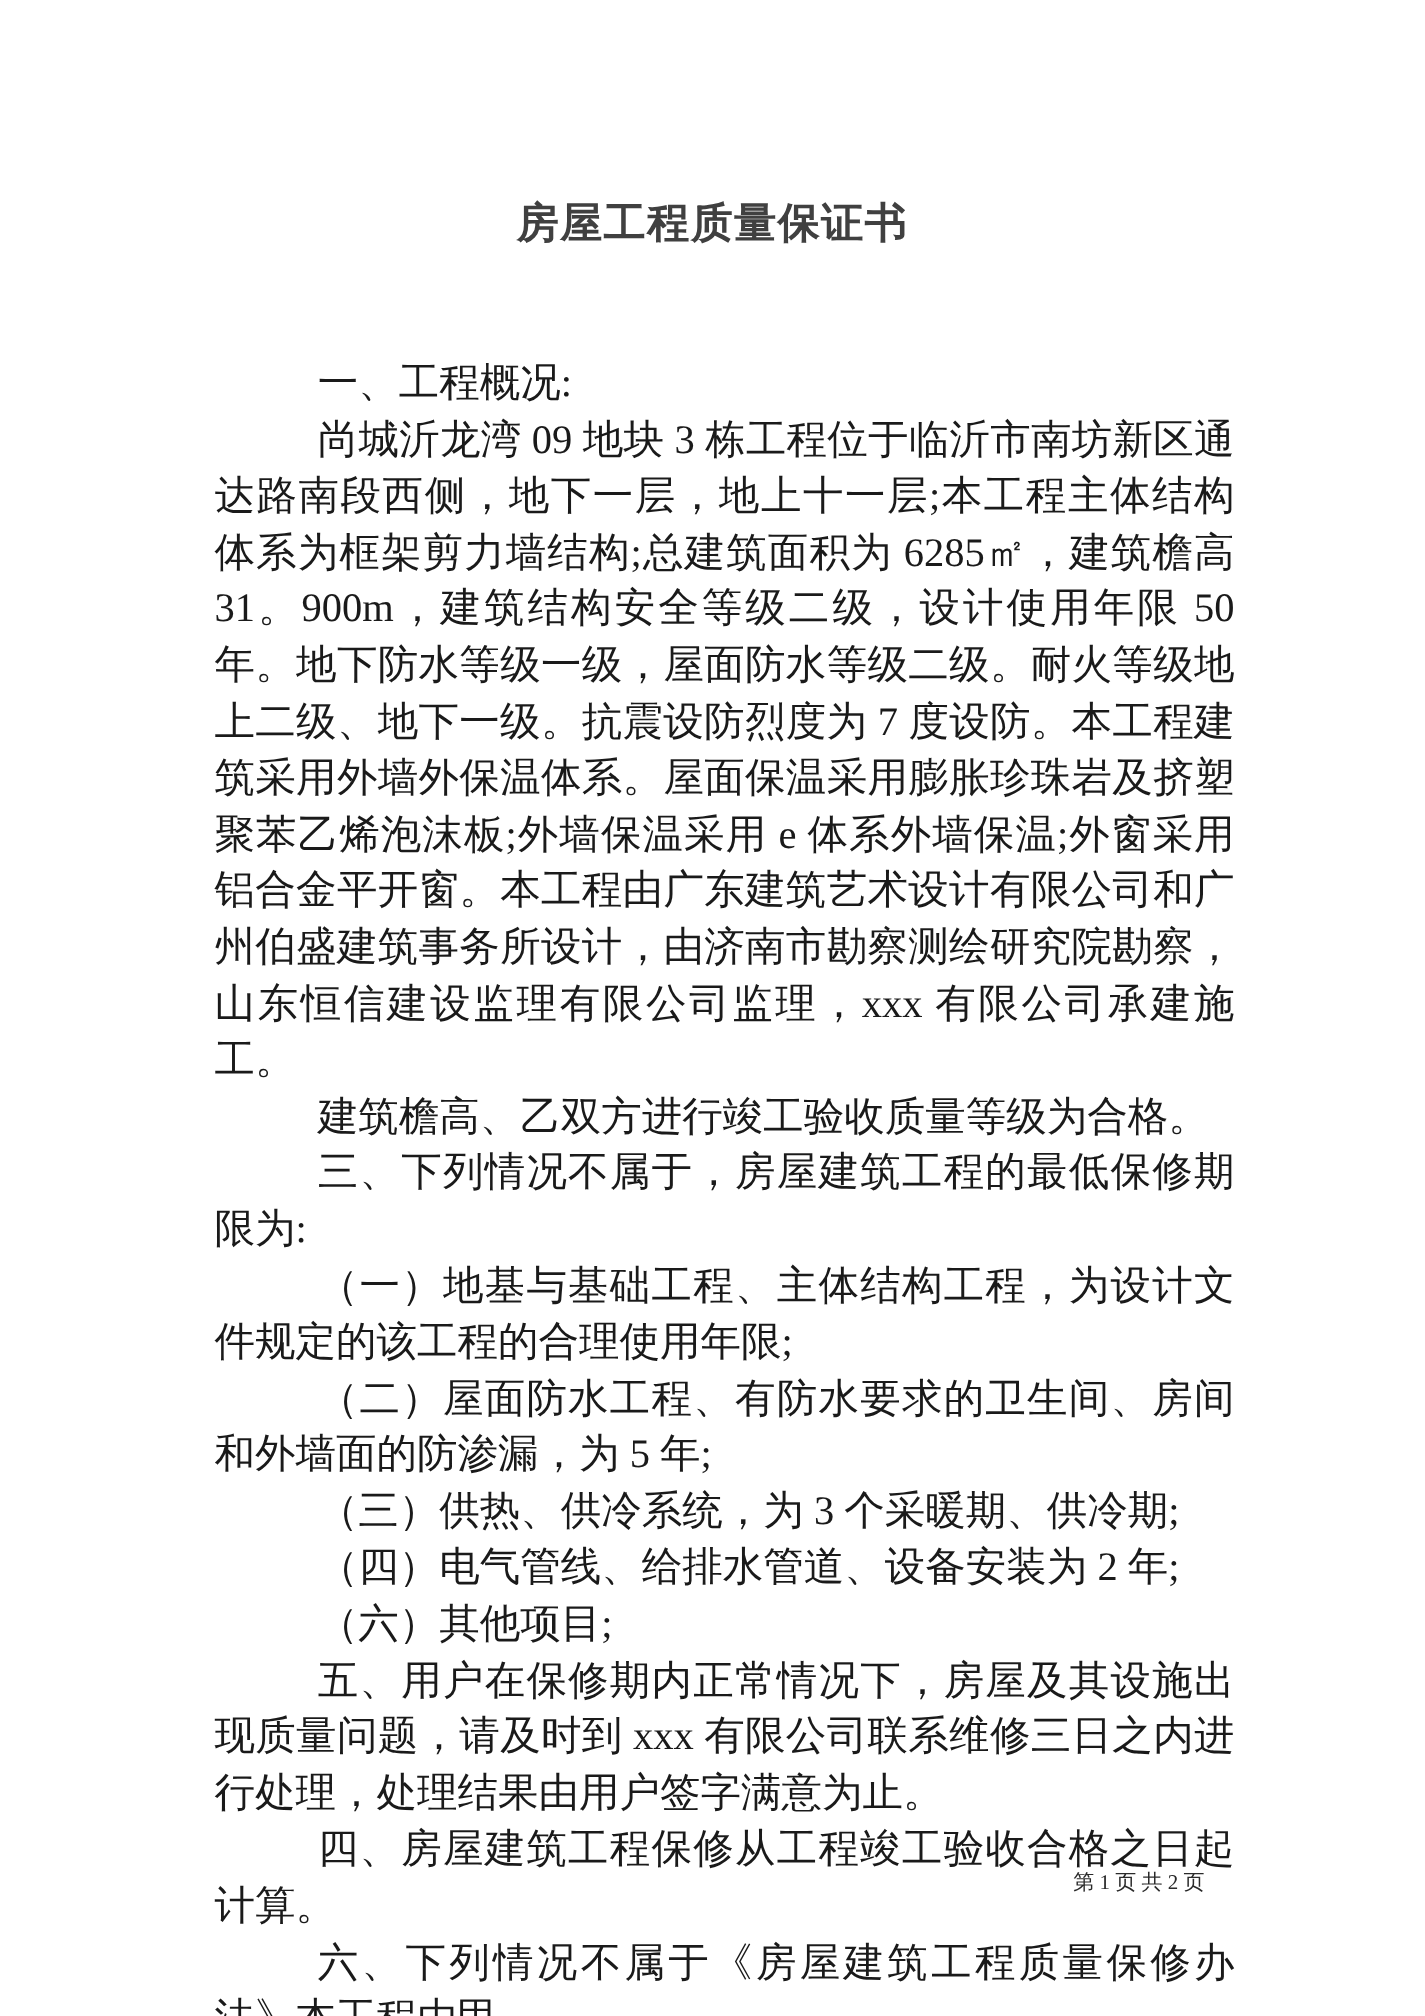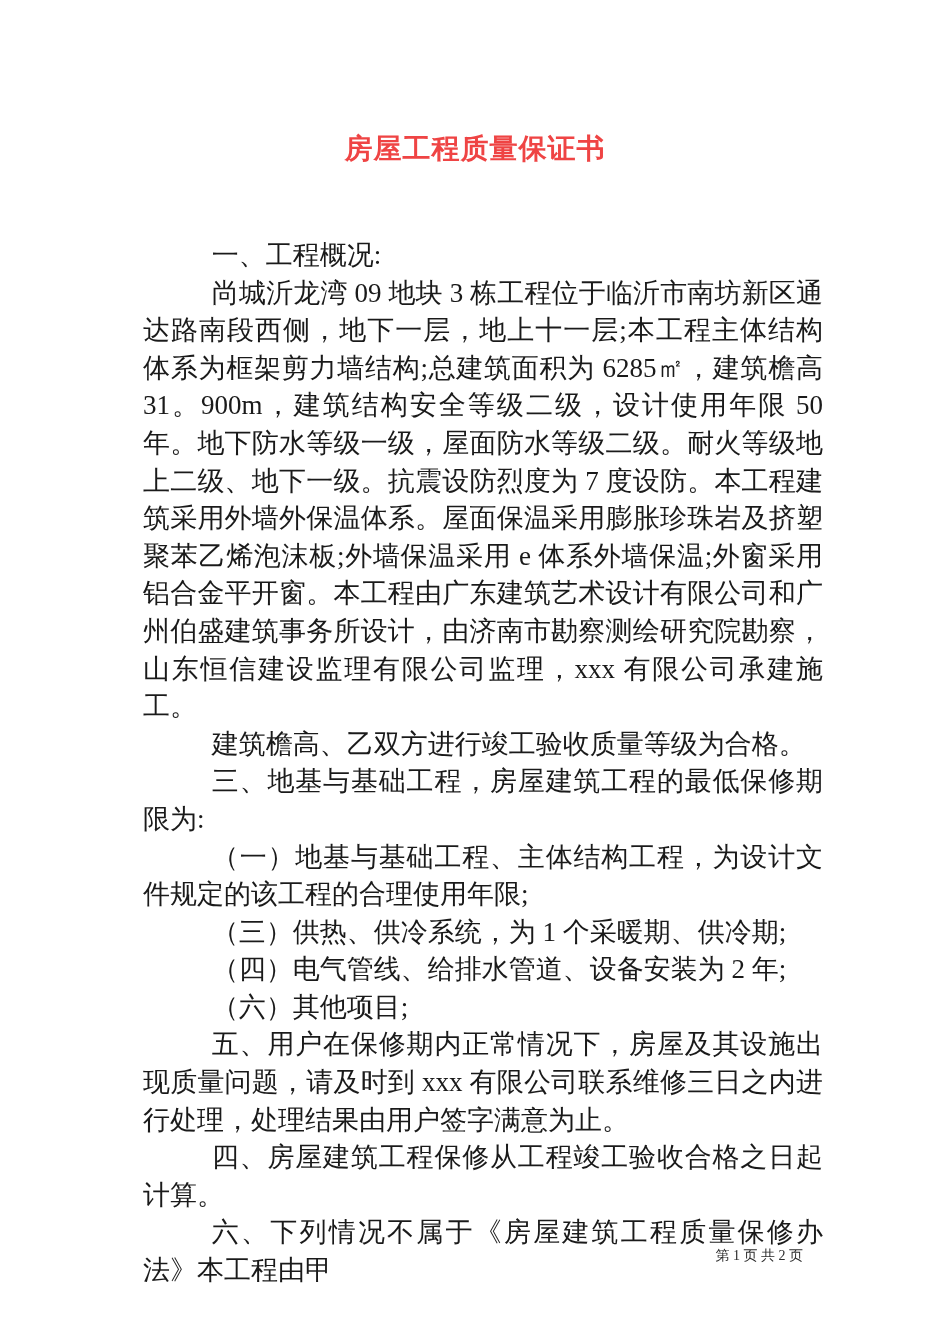--- a/index.html
+++ b/index.html
@@ -18,21 +18,21 @@
   }
   .doc-title {
     margin: 0;
     padding-top: 131px;
     text-align: center;
     font-family: "Liberation Sans", "DejaVu Sans", sans-serif;
     font-weight: 700;
     font-size: 28px;
     line-height: 36px;
     letter-spacing: 1px;
-    color: #ef4444;
+    color: #404040;
   }
   .doc-body {
     margin-top: 70px;
     margin-left: 143px;
     width: 680px;
     font-size: 27px;
     line-height: 37.6px;
     text-align: justify;
     text-justify: inter-ideograph;
   }
@@ -57,23 +57,24 @@
 <body>
 
 <div class="page">
 
   <h1 class="doc-title">房屋工程质量保证书</h1>
 
   <div class="doc-body">
     <p>一、工程概况:</p>
     <p>尚城沂龙湾 09 地块 3 栋工程位于临沂市南坊新区通达路南段西侧，地下一层，地上十一层;本工程主体结构体系为框架剪力墙结构;总建筑面积为 6285㎡，建筑檐高 31。900m，建筑结构安全等级二级，设计使用年限 50 年。地下防水等级一级，屋面防水等级二级。耐火等级地上二级、地下一级。抗震设防烈度为 7 度设防。本工程建筑采用外墙外保温体系。屋面保温采用膨胀珍珠岩及挤塑聚苯乙烯泡沫板;外墙保温采用 e 体系外墙保温;外窗采用铝合金平开窗。本工程由广东建筑艺术设计有限公司和广州伯盛建筑事务所设计，由济南市勘察测绘研究院勘察，山东恒信建设监理有限公司监理，xxx 有限公司承建施工。</p>
     <p>建筑檐高、乙双方进行竣工验收质量等级为合格。</p>
-    <p>三、地基与基础工程，房屋建筑工程的最低保修期限为:</p>
+    <p>三、下列情况不属于，房屋建筑工程的最低保修期限为:</p>
     <p>（一）地基与基础工程、主体结构工程，为设计文件规定的该工程的合理使用年限;</p>
-    <p>（三）供热、供冷系统，为 1 个采暖期、供冷期;</p>
+    <p>（二）屋面防水工程、有防水要求的卫生间、房间和外墙面的防渗漏，为 5 年;</p>
+    <p>（三）供热、供冷系统，为 3 个采暖期、供冷期;</p>
     <p>（四）电气管线、给排水管道、设备安装为 2 年;</p>
     <p>（六）其他项目;</p>
     <p>五、用户在保修期内正常情况下，房屋及其设施出现质量问题，请及时到 xxx 有限公司联系维修三日之内进行处理，处理结果由用户签字满意为止。</p>
     <p>四、房屋建筑工程保修从工程竣工验收合格之日起计算。</p>
     <p>六、下列情况不属于《房屋建筑工程质量保修办法》本工程由甲</p>
   </div>
 
   <div class="page-footer">第 1 页 共 2 页</div>
 
 </div>

